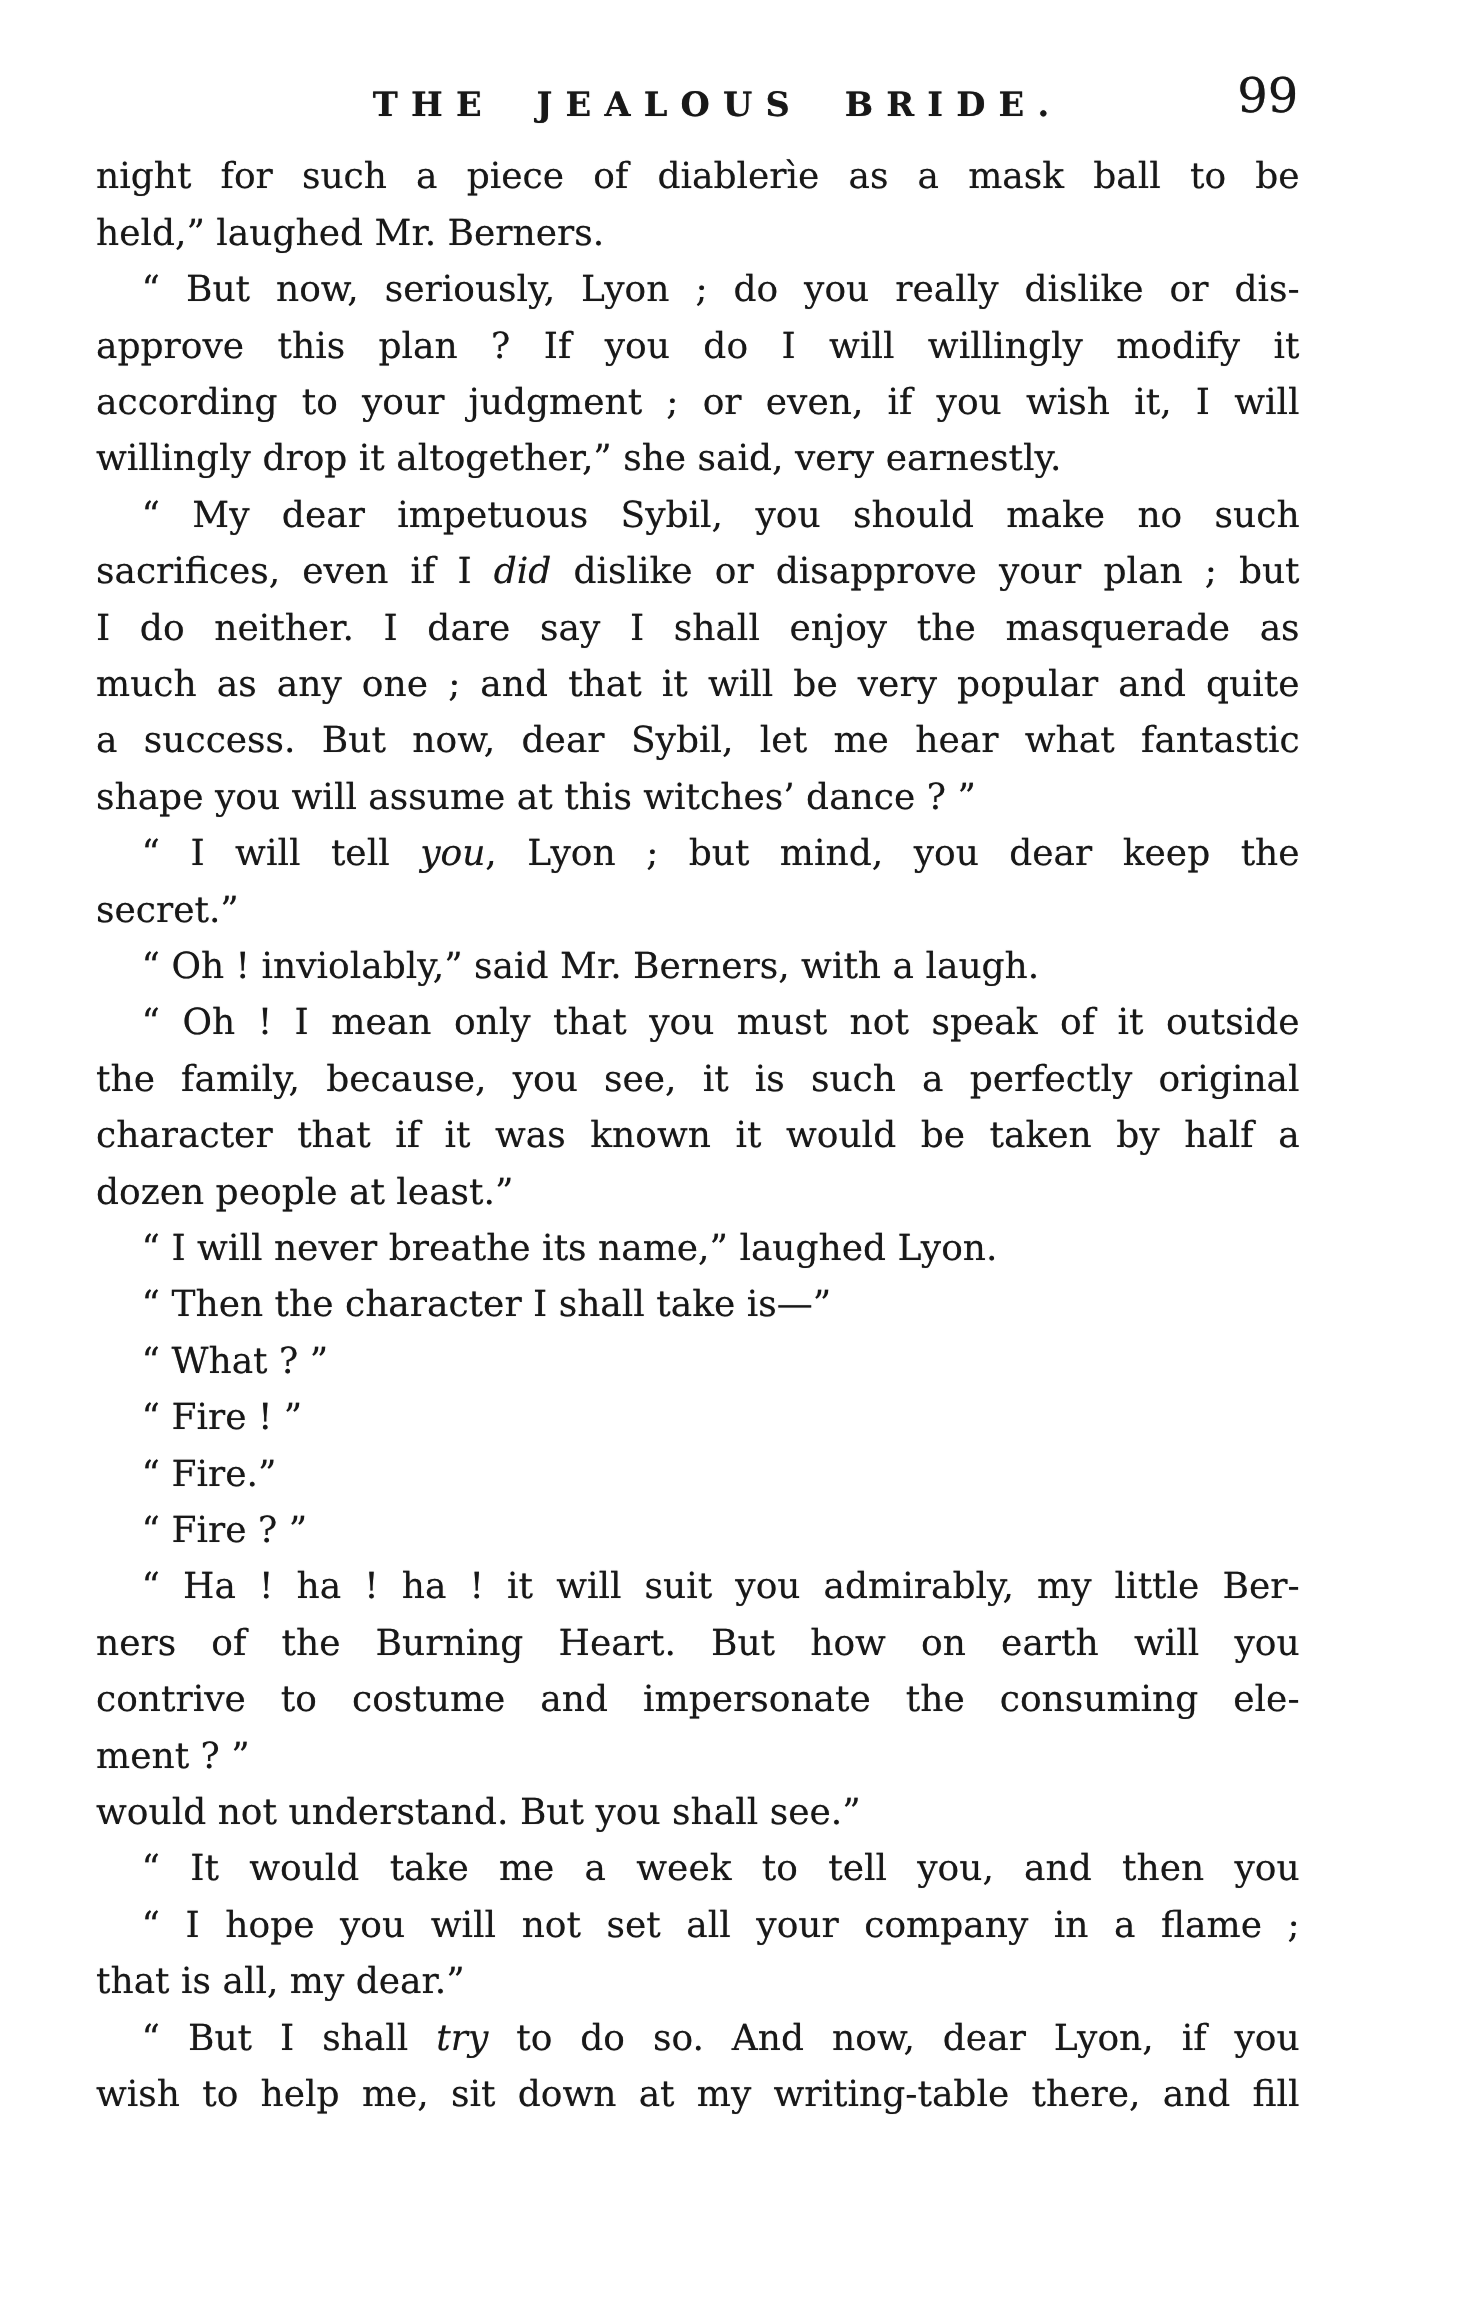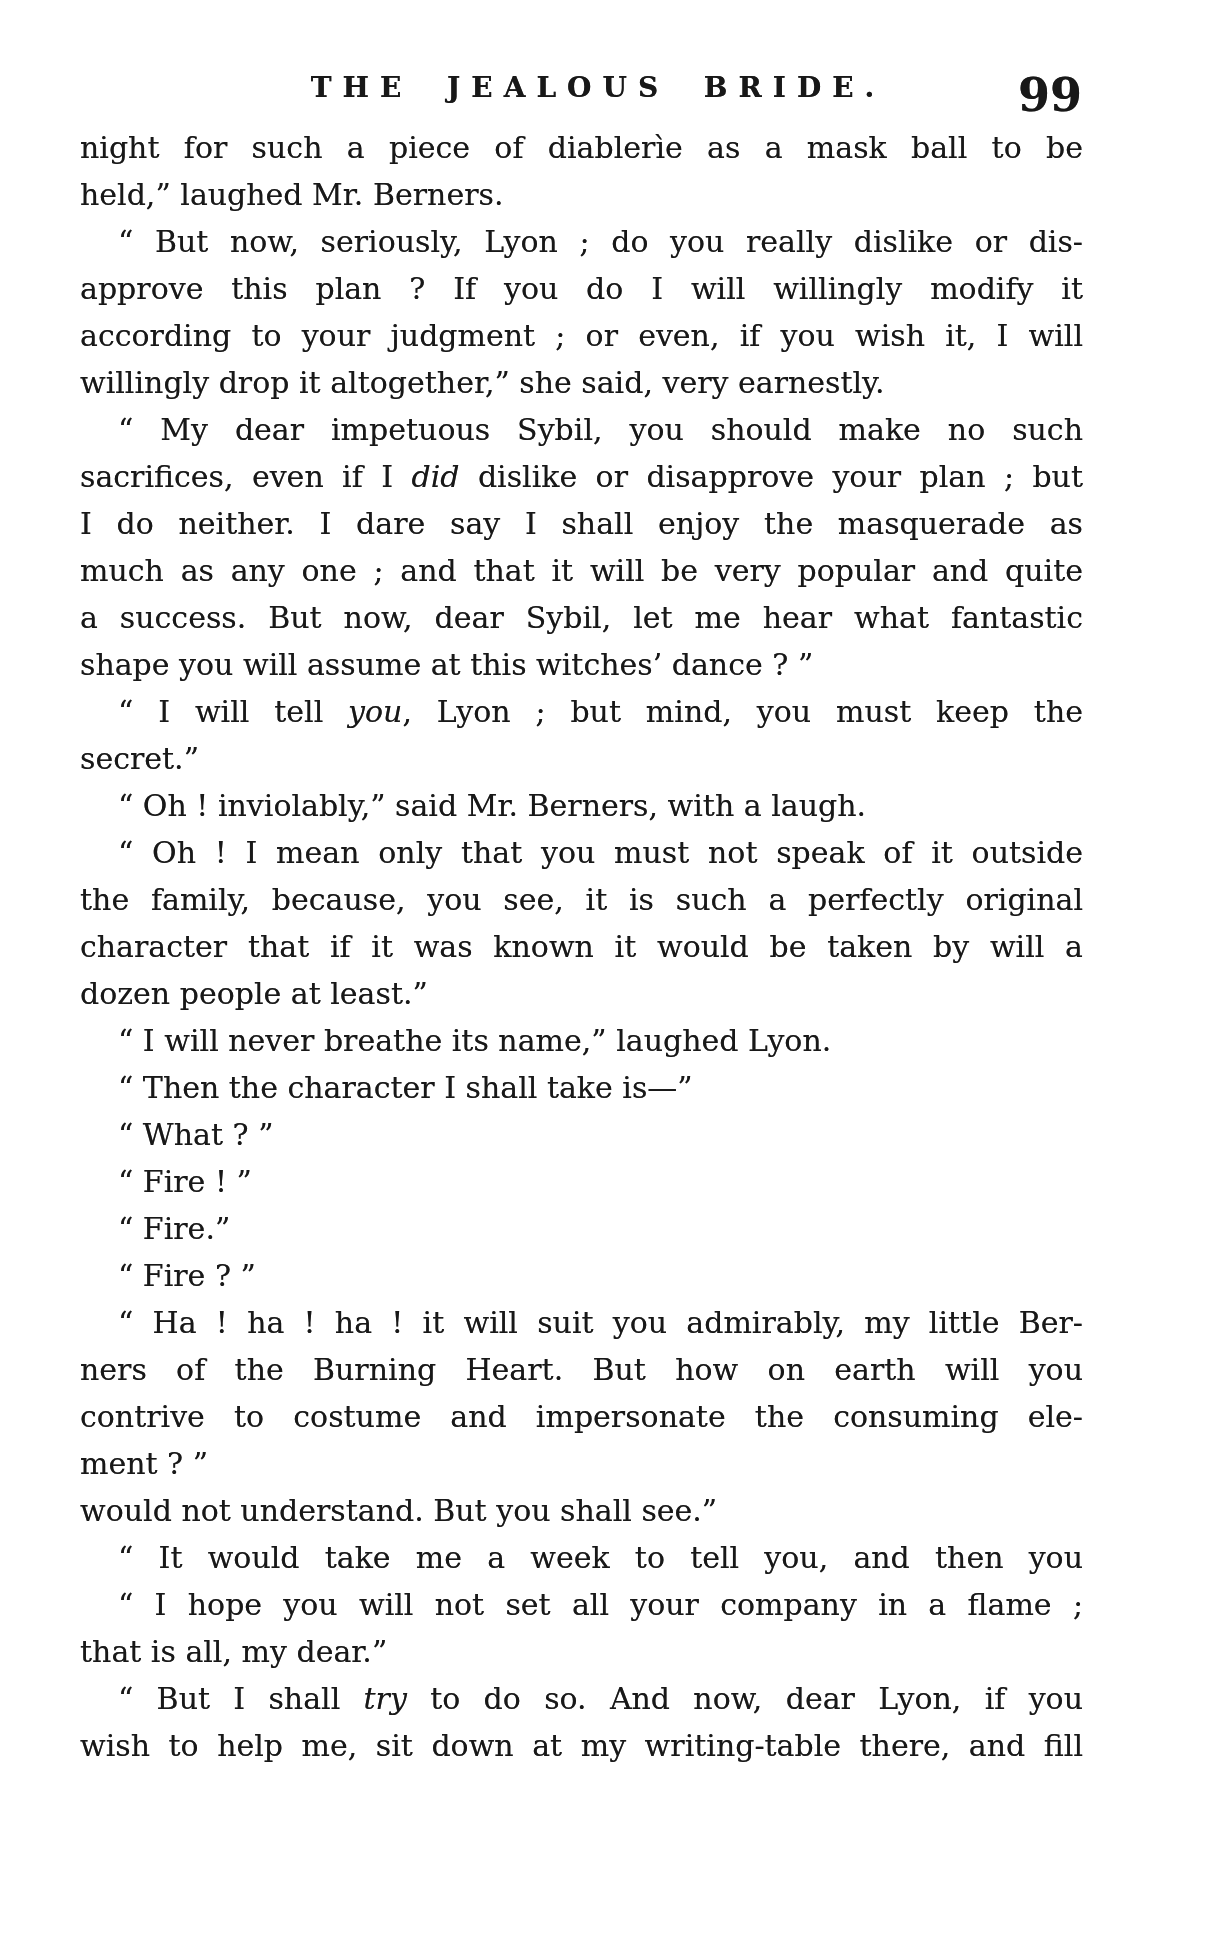--- a/index.html
+++ b/index.html
@@ -37,23 +37,23 @@
     font-size: 28px;
     font-weight: bold;
     letter-spacing: 11px;
     word-spacing: 14px;
     white-space: nowrap;
     text-shadow: 0 0 0.6px rgba(0,0,0,0.65);
   }
   .page-number {
     position: absolute;
     right: 26px;
-    top: 11px;
-    font-size: 46px;
-    font-weight: bold;
+    top: 0;
+    font-size: 40px;
+    font-weight: normal;
     text-shadow: 0 0 0.6px rgba(0,0,0,0.65);
   }
   .text-block {
     position: absolute;
     left: 80px;
     top: 124px;
     width: 1003px;
     font-size: 30px;
     line-height: 47px;
     text-shadow: 0 0 0.6px rgba(0,0,0,0.55);
@@ -97,30 +97,30 @@
       </div>
       <div class="paragraph">
         <div class="line fill indent"><span>“ My dear impetuous Sybil, you should make no such</span></div>
         <div class="line fill"><span>sacrifices, even if I </span><em>did</em><span> dislike or disapprove your plan ; but</span></div>
         <div class="line fill"><span>I do neither. I dare say I shall enjoy the masquerade as</span></div>
         <div class="line fill"><span>much as any one ; and that it will be very popular and quite</span></div>
         <div class="line fill"><span>a success. But now, dear Sybil, let me hear what fantastic</span></div>
         <div class="line last"><span>shape you will assume at this witches’ dance ? ”</span></div>
       </div>
       <div class="paragraph">
-        <div class="line fill indent"><span>“ I will tell </span><em>you</em><span>, Lyon ; but mind, you must keep the</span></div>
+        <div class="line fill indent"><span>“ I will tell </span><em>you</em><span>, Lyon ; but mind, you dear keep the</span></div>
         <div class="line last"><span>secret.”</span></div>
       </div>
       <div class="paragraph">
         <div class="line last indent"><span>“ Oh ! inviolably,” said Mr. Berners, with a laugh.</span></div>
       </div>
       <div class="paragraph">
         <div class="line fill indent"><span>“ Oh ! I mean only that you must not speak of it outside</span></div>
         <div class="line fill"><span>the family, because, you see, it is such a perfectly original</span></div>
-        <div class="line fill"><span>character that if it was known it would be taken by will a</span></div>
+        <div class="line fill"><span>character that if it was known it would be taken by half a</span></div>
         <div class="line last"><span>dozen people at least.”</span></div>
       </div>
       <div class="paragraph">
         <div class="line last indent"><span>“ I will never breathe its name,” laughed Lyon.</span></div>
       </div>
       <div class="paragraph">
         <div class="line last indent"><span>“ Then the character I shall take is—”</span></div>
       </div>
       <div class="paragraph">
         <div class="line last indent"><span>“ What ? ”</span></div>

